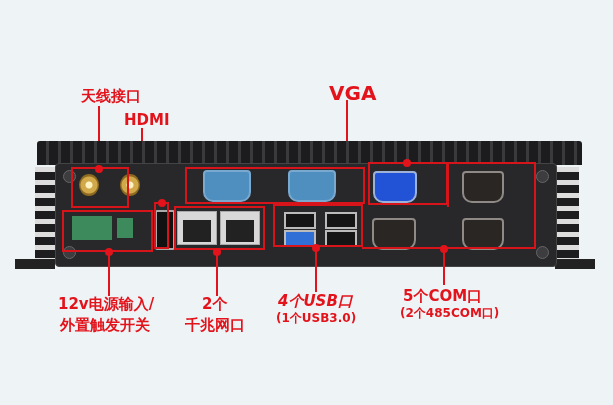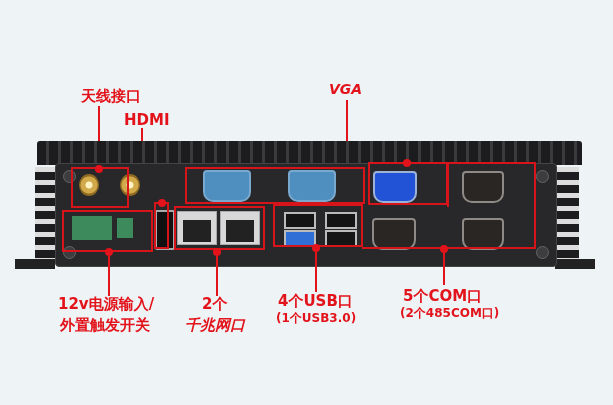--- a/index.html
+++ b/index.html
@@ -24,21 +24,21 @@
   .usb{position:absolute;width:28px;height:13px;background:#151515;border:2px solid #bbb;}
   .usb3{background:#2f6fd6;}
   .hdmi{position:absolute;width:16px;height:36px;background:#111;border:2px solid #aaa;border-radius:2px;}
   .term{position:absolute;height:24px;background:#3d8a5c;}
 </style>
 </head>
 <body>
 
 <div class="lbl" style="left:81px;top:87px;font-size:15px;">天线接口</div>
 <div class="lbl" style="left:124px;top:111px;font-size:15px;">HDMI</div>
-<div class="lbl" style="left:329px;top:81px;font-size:14px;font-style:italic;">VGA</div>
+<div class="lbl" style="left:329px;top:81px;font-size:20px;">VGA</div>
 
 <div class="vline" style="left:98px;top:106px;height:64px;"></div>
 <div class="vline" style="left:141px;top:128px;height:74px;"></div>
 <div class="vline" style="left:346px;top:100px;height:63px;"></div>
 
 <div class="device">
   <div class="fins-top"></div>
   <div class="side-fins" style="left:20px;"></div>
   <div class="side-fins" style="left:536px;"></div>
   <div class="foot" style="left:0;width:40px;"></div>
@@ -99,17 +99,17 @@
 <div class="dot" style="left:440px;top:245px;"></div>
 
 <div class="vline" style="left:108px;top:252px;height:44px;"></div>
 <div class="vline" style="left:216px;top:252px;height:44px;"></div>
 <div class="vline" style="left:315px;top:248px;height:44px;"></div>
 <div class="vline" style="left:443px;top:249px;height:36px;"></div>
 
 <div class="lbl" style="left:58px;top:295px;font-size:15px;">12v电源输入/</div>
 <div class="lbl" style="left:60px;top:316px;font-size:15px;">外置触发开关</div>
 <div class="lbl" style="left:202px;top:295px;font-size:15px;">2个</div>
-<div class="lbl" style="left:185px;top:316px;font-size:15px;font-style:italic;">千兆网口</div>
-<div class="lbl" style="left:278px;top:292px;font-size:15px;">4个USB口</div>
+<div class="lbl" style="left:185px;top:316px;font-size:15px;">千兆网口</div>
+<div class="lbl" style="left:278px;top:292px;font-size:15px;font-style:italic;">4个USB口</div>
 <div class="lbl" style="left:276px;top:311px;font-size:12px;">(1个USB3.0)</div>
 <div class="lbl" style="left:403px;top:287px;font-size:15px;">5个COM口</div>
 <div class="lbl" style="left:400px;top:306px;font-size:12px;">(2个485COM口)</div>
 
 </body></html>

